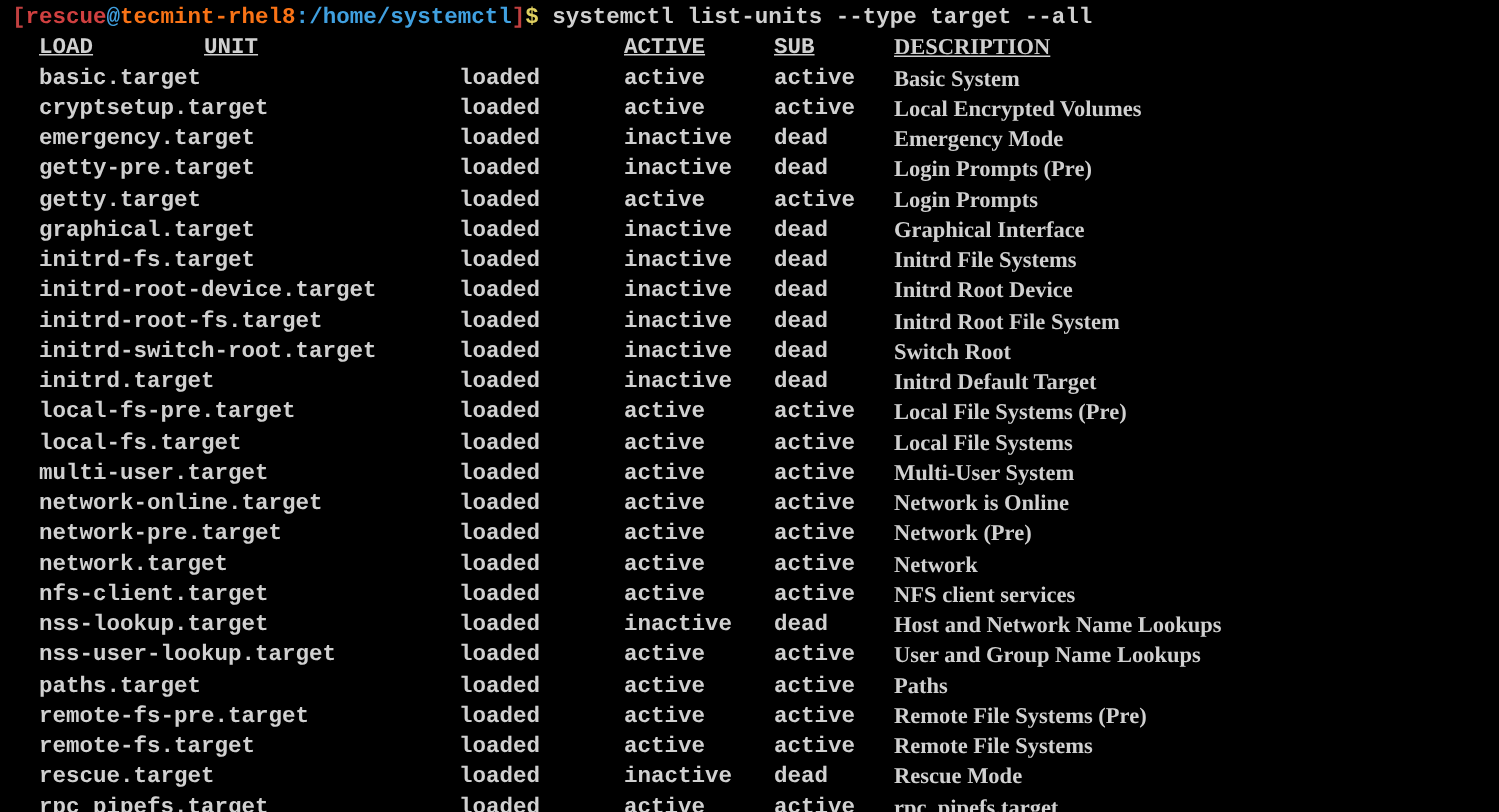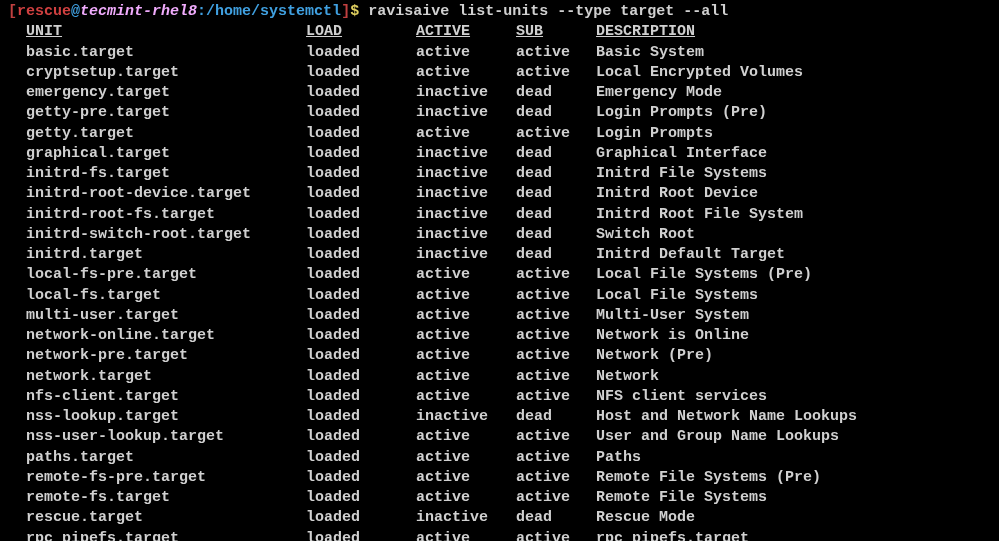--- a/index.html
+++ b/index.html
@@ -16,21 +16,21 @@
       width: 999px;
       line-height: 1.35;
       font-weight: bold;
     }
     .prompt-line {
       white-space: nowrap;
     }
     .bracket { color: #c04040; }
     .user { color: #d04040; }
     .at { color: #40a0e0; }
-    .host { color: #f0abfc; font-style: italic; }
+    .host { color: #f97316; }
     .path { color: #40a0e0; }
     .dollar { color: #e0d060; }
     .cmd { color: #d0d0d0; }
     .header-row {
       display: flex;
       white-space: pre;
     }
     .header-cell {
       text-decoration: underline;
       color: #d0d0d0;
@@ -42,26 +42,26 @@
       display: flex;
       white-space: pre;
     }
     .cell {
       color: #d0d0d0;
     }
     .col-unit { width: 280px; min-width: 280px; }
     .col-load { width: 110px; min-width: 110px; }
     .col-active { width: 100px; min-width: 100px; }
     .col-sub { width: 80px; min-width: 80px; }
-    .col-desc { flex: 1; }
+    .col-desc { flex: 1; font-family: Liberation Serif, serif; }
   </style>
 </head>
 <body>
 
 <div class="prompt-line">
-  <span class="bracket">[</span><span class="user">rescue</span><span class="at">@</span><span class="host">tecmint-rhel8</span><span class="path">:</span><span class="path">/home/systemctl</span><span class="bracket">]</span><span class="dollar">$</span><span class="cmd"> </span><span class="cmd">ravisaive list-units --type target --all</span>
+  <span class="bracket">[</span><span class="user">rescue</span><span class="at">@</span><span class="host">tecmint-rhel8</span><span class="path">:</span><span class="path">/home/systemctl</span><span class="bracket">]</span><span class="dollar">$</span><span class="cmd"> </span><span class="cmd">systemctl list-units --type target --all</span>
 </div>
 
 <div class="header-row">
-  <span>  </span><span class="header-cell col-unit">UNIT</span><span class="header-cell col-load">LOAD</span><span class="header-cell col-active">ACTIVE</span><span class="header-cell col-sub">SUB</span><span class="header-cell col-desc">DESCRIPTION</span>
+  <span>  </span><span class="header-cell col-load">LOAD</span><span class="header-cell col-unit">UNIT</span><span class="header-cell col-active">ACTIVE</span><span class="header-cell col-sub">SUB</span><span class="header-cell col-desc">DESCRIPTION</span>
 </div>
 
 <div class="data-rows" id="rows-container"><div class="row"><span>  </span><span class="cell col-unit">basic.target</span><span class="cell col-load">loaded</span><span class="cell col-active">active</span><span class="cell col-sub">active</span><span class="cell col-desc">Basic System</span></div><div class="row"><span>  </span><span class="cell col-unit">cryptsetup.target</span><span class="cell col-load">loaded</span><span class="cell col-active">active</span><span class="cell col-sub">active</span><span class="cell col-desc">Local Encrypted Volumes</span></div><div class="row"><span>  </span><span class="cell col-unit">emergency.target</span><span class="cell col-load">loaded</span><span class="cell col-active">inactive</span><span class="cell col-sub">dead</span><span class="cell col-desc">Emergency Mode</span></div><div class="row"><span>  </span><span class="cell col-unit">getty-pre.target</span><span class="cell col-load">loaded</span><span class="cell col-active">inactive</span><span class="cell col-sub">dead</span><span class="cell col-desc">Login Prompts (Pre)</span></div><div class="row"><span>  </span><span class="cell col-unit">getty.target</span><span class="cell col-load">loaded</span><span class="cell col-active">active</span><span class="cell col-sub">active</span><span class="cell col-desc">Login Prompts</span></div><div class="row"><span>  </span><span class="cell col-unit">graphical.target</span><span class="cell col-load">loaded</span><span class="cell col-active">inactive</span><span class="cell col-sub">dead</span><span class="cell col-desc">Graphical Interface</span></div><div class="row"><span>  </span><span class="cell col-unit">initrd-fs.target</span><span class="cell col-load">loaded</span><span class="cell col-active">inactive</span><span class="cell col-sub">dead</span><span class="cell col-desc">Initrd File Systems</span></div><div class="row"><span>  </span><span class="cell col-unit">initrd-root-device.target</span><span class="cell col-load">loaded</span><span class="cell col-active">inactive</span><span class="cell col-sub">dead</span><span class="cell col-desc">Initrd Root Device</span></div><div class="row"><span>  </span><span class="cell col-unit">initrd-root-fs.target</span><span class="cell col-load">loaded</span><span class="cell col-active">inactive</span><span class="cell col-sub">dead</span><span class="cell col-desc">Initrd Root File System</span></div><div class="row"><span>  </span><span class="cell col-unit">initrd-switch-root.target</span><span class="cell col-load">loaded</span><span class="cell col-active">inactive</span><span class="cell col-sub">dead</span><span class="cell col-desc">Switch Root</span></div><div class="row"><span>  </span><span class="cell col-unit">initrd.target</span><span class="cell col-load">loaded</span><span class="cell col-active">inactive</span><span class="cell col-sub">dead</span><span class="cell col-desc">Initrd Default Target</span></div><div class="row"><span>  </span><span class="cell col-unit">local-fs-pre.target</span><span class="cell col-load">loaded</span><span class="cell col-active">active</span><span class="cell col-sub">active</span><span class="cell col-desc">Local File Systems (Pre)</span></div><div class="row"><span>  </span><span class="cell col-unit">local-fs.target</span><span class="cell col-load">loaded</span><span class="cell col-active">active</span><span class="cell col-sub">active</span><span class="cell col-desc">Local File Systems</span></div><div class="row"><span>  </span><span class="cell col-unit">multi-user.target</span><span class="cell col-load">loaded</span><span class="cell col-active">active</span><span class="cell col-sub">active</span><span class="cell col-desc">Multi-User System</span></div><div class="row"><span>  </span><span class="cell col-unit">network-online.target</span><span class="cell col-load">loaded</span><span class="cell col-active">active</span><span class="cell col-sub">active</span><span class="cell col-desc">Network is Online</span></div><div class="row"><span>  </span><span class="cell col-unit">network-pre.target</span><span class="cell col-load">loaded</span><span class="cell col-active">active</span><span class="cell col-sub">active</span><span class="cell col-desc">Network (Pre)</span></div><div class="row"><span>  </span><span class="cell col-unit">network.target</span><span class="cell col-load">loaded</span><span class="cell col-active">active</span><span class="cell col-sub">active</span><span class="cell col-desc">Network</span></div><div class="row"><span>  </span><span class="cell col-unit">nfs-client.target</span><span class="cell col-load">loaded</span><span class="cell col-active">active</span><span class="cell col-sub">active</span><span class="cell col-desc">NFS client services</span></div><div class="row"><span>  </span><span class="cell col-unit">nss-lookup.target</span><span class="cell col-load">loaded</span><span class="cell col-active">inactive</span><span class="cell col-sub">dead</span><span class="cell col-desc">Host and Network Name Lookups</span></div><div class="row"><span>  </span><span class="cell col-unit">nss-user-lookup.target</span><span class="cell col-load">loaded</span><span class="cell col-active">active</span><span class="cell col-sub">active</span><span class="cell col-desc">User and Group Name Lookups</span></div><div class="row"><span>  </span><span class="cell col-unit">paths.target</span><span class="cell col-load">loaded</span><span class="cell col-active">active</span><span class="cell col-sub">active</span><span class="cell col-desc">Paths</span></div><div class="row"><span>  </span><span class="cell col-unit">remote-fs-pre.target</span><span class="cell col-load">loaded</span><span class="cell col-active">active</span><span class="cell col-sub">active</span><span class="cell col-desc">Remote File Systems (Pre)</span></div><div class="row"><span>  </span><span class="cell col-unit">remote-fs.target</span><span class="cell col-load">loaded</span><span class="cell col-active">active</span><span class="cell col-sub">active</span><span class="cell col-desc">Remote File Systems</span></div><div class="row"><span>  </span><span class="cell col-unit">rescue.target</span><span class="cell col-load">loaded</span><span class="cell col-active">inactive</span><span class="cell col-sub">dead</span><span class="cell col-desc">Rescue Mode</span></div><div class="row"><span>  </span><span class="cell col-unit">rpc_pipefs.target</span><span class="cell col-load">loaded</span><span class="cell col-active">active</span><span class="cell col-sub">active</span><span class="cell col-desc">rpc_pipefs.target</span></div></div>
 
 </body></html>

